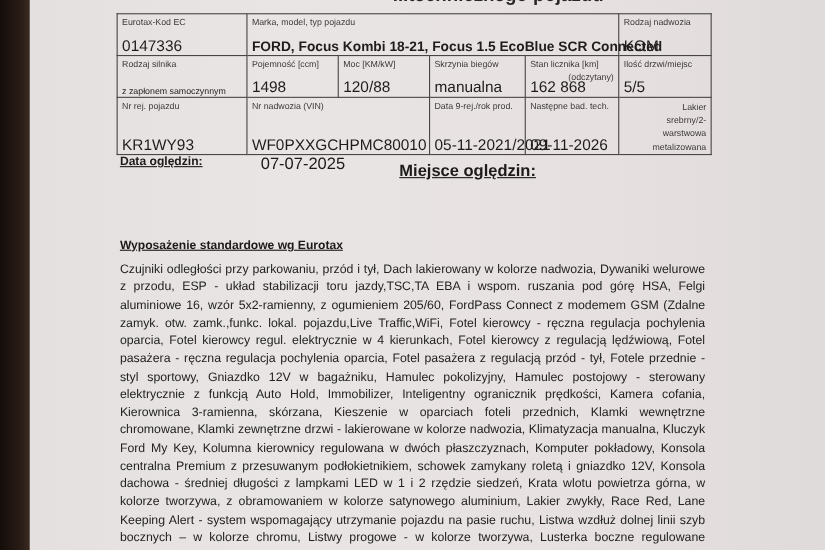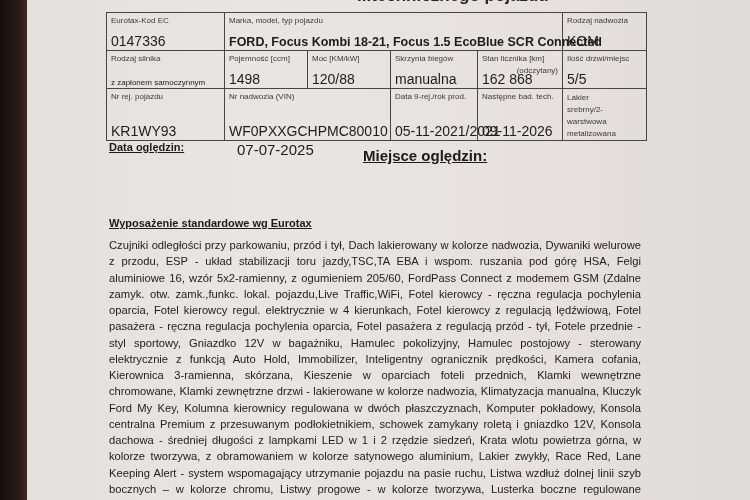--- a/index.html
+++ b/index.html
@@ -34,21 +34,21 @@
       border: 1.3px solid #4a4545;
       vertical-align: top; position: relative;
       padding: 0 4px;
       height: 37px;
     }
     .lbl { font-size: 8px; color: #3d3939; display: block; margin-top: 3px; white-space: nowrap; }
     .val { position: absolute; left: 4px; bottom: 1px; font-size: 14px; color: #1f1c1c; white-space: nowrap; }
     .val.small { font-size: 8px; }
     .val.bold { font-weight: bold; font-size: 12.5px; }
     .lbl-right { font-size: 8px; color: #3d3939; position: absolute; right: 4px; top: 15px; }
-    .lakier { font-size: 8px; color: #3d3939; line-height: 12px; margin-top: 3px; }
+    .lakier { font-size: 8px; color: #3d3939; line-height: 12px; margin-top: 3px; text-align: right; }
 
     .insp-date-label {
       position: absolute; left: 82px; top: 141px; font-size: 11px; font-weight: bold; text-decoration: underline;
     }
     .insp-date-val { position: absolute; left: 179px; top: 141px; font-size: 15px; margin-left: 31px; }
     .insp-place-label {
       position: absolute; left: 336px; top: 147px; font-size: 15px; font-weight: bold; text-decoration: underline;
     }
     .addr { position: absolute; left: 336px; top: 170px; font-size: 11px; line-height: 15px; }
     .equip-title {

